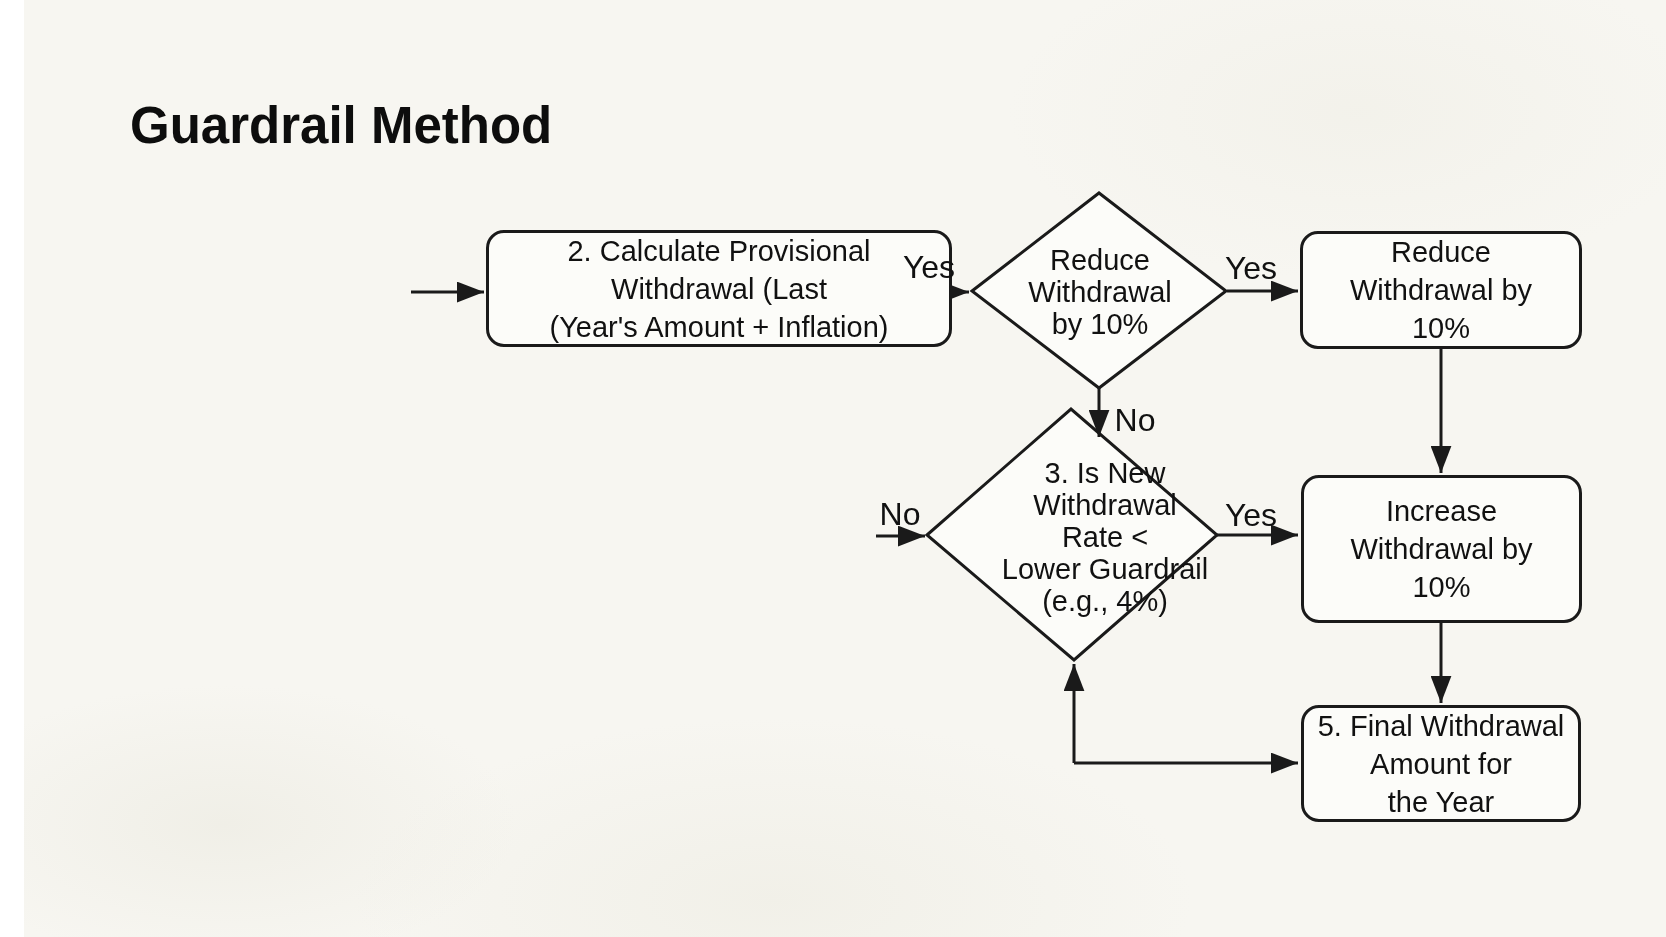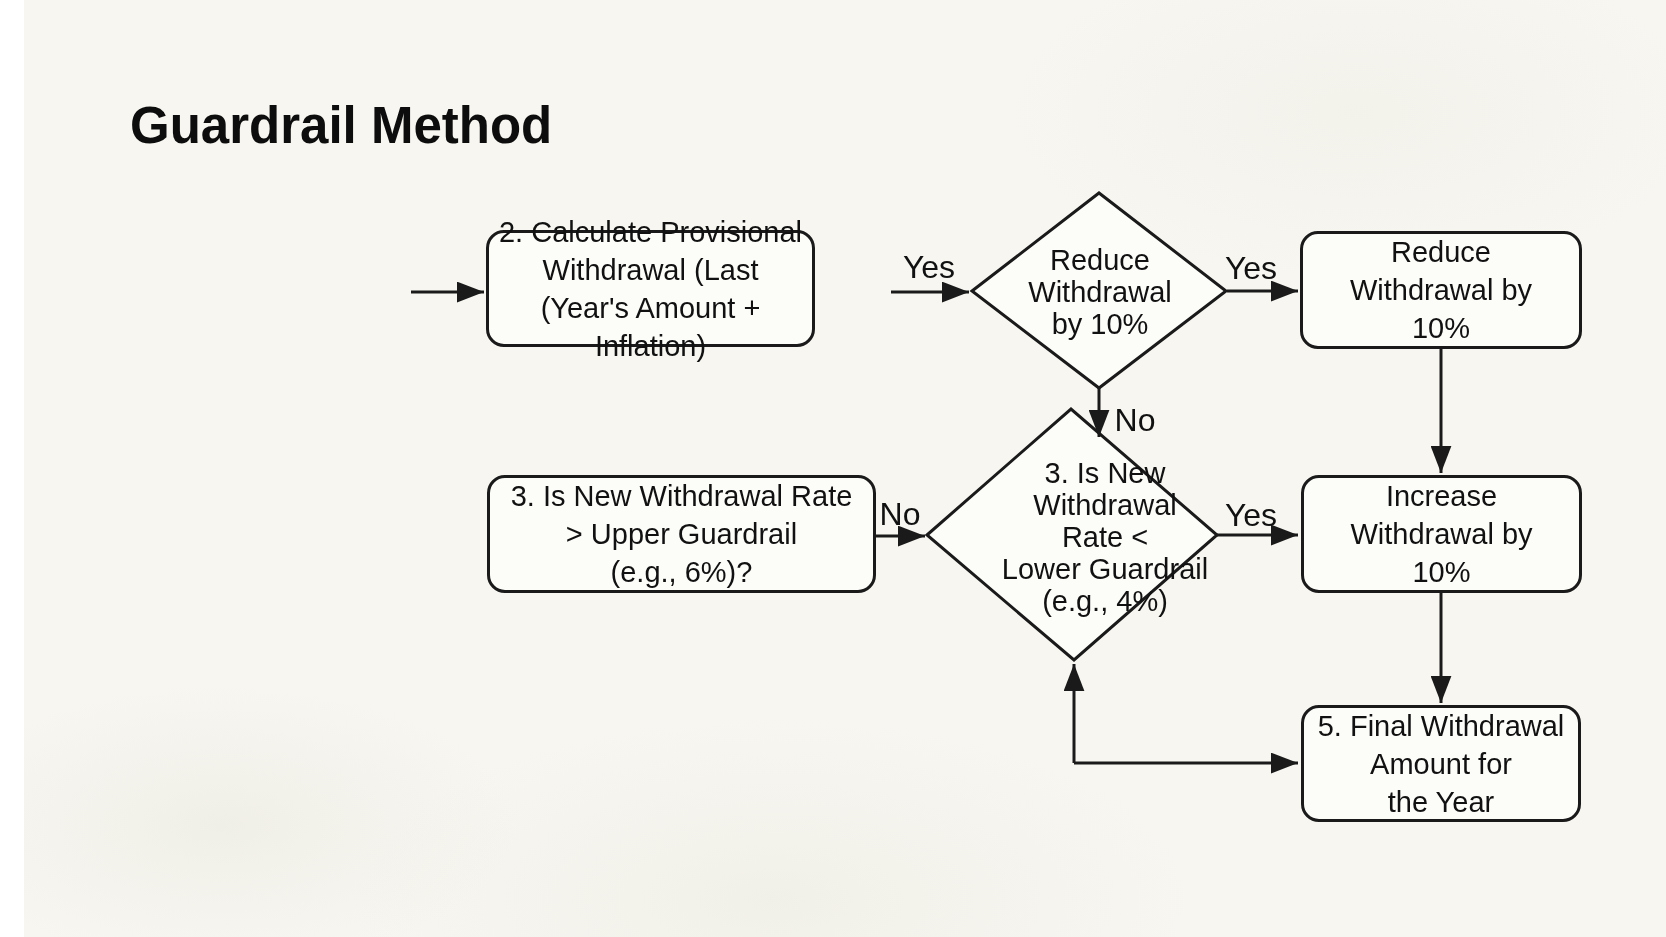--- a/index.html
+++ b/index.html
@@ -88,33 +88,30 @@
     <line x1="1075" y1="388" x2="1075" y2="437" marker-end="url(#arrow)"></line>
     <line x1="852" y1="536" x2="901" y2="536" marker-end="url(#arrow)"></line>
     <line x1="1193" y1="535" x2="1274" y2="535" marker-end="url(#arrow)"></line>
     <line x1="1417" y1="349" x2="1417" y2="473" marker-end="url(#arrow)"></line>
     <line x1="1417" y1="593" x2="1417" y2="703" marker-end="url(#arrow)"></line>
     <line x1="1050" y1="763" x2="1050" y2="664" marker-end="url(#arrow)"></line>
     <line x1="1050" y1="763" x2="1274" y2="763" marker-end="url(#arrow)"></line>
   </svg>
 
 
-  <div class="node" style="left:462px;top:230px;width:329px;height:117px;">2. Calculate Provisional
+  <div class="node" style="left:462px;top:230px;width:466px;height:117px;">2. Calculate Provisional
 Withdrawal (Last
 (Year's Amount + Inflation)</div>
 
-  <div class="node" style="left:463px;top:475px;width:389px;height:118px;">3. Is New Withdrawal Rate
-&gt; Upper Guardrail
-(e.g., 6%)?</div>
 
   <div class="node" style="left:1276px;top:231px;width:282px;height:118px;">Reduce
 Withdrawal by
 10%</div>
 
-  <div class="node" style="left:1277px;top:475px;width:281px;height:118px;">Increase
+  <div class="node" style="left:1277px;top:475px;width:281px;height:148px;">Increase
 Withdrawal by
 10%</div>
 
   <div class="node" style="left:1277px;top:705px;width:280px;height:117px;">5. Final Withdrawal
 Amount for
 the Year</div>
 
   <div class="dlabel" style="left:1076px;top:292px;width:300px;">Reduce
 Withdrawal
 by 10%</div>

